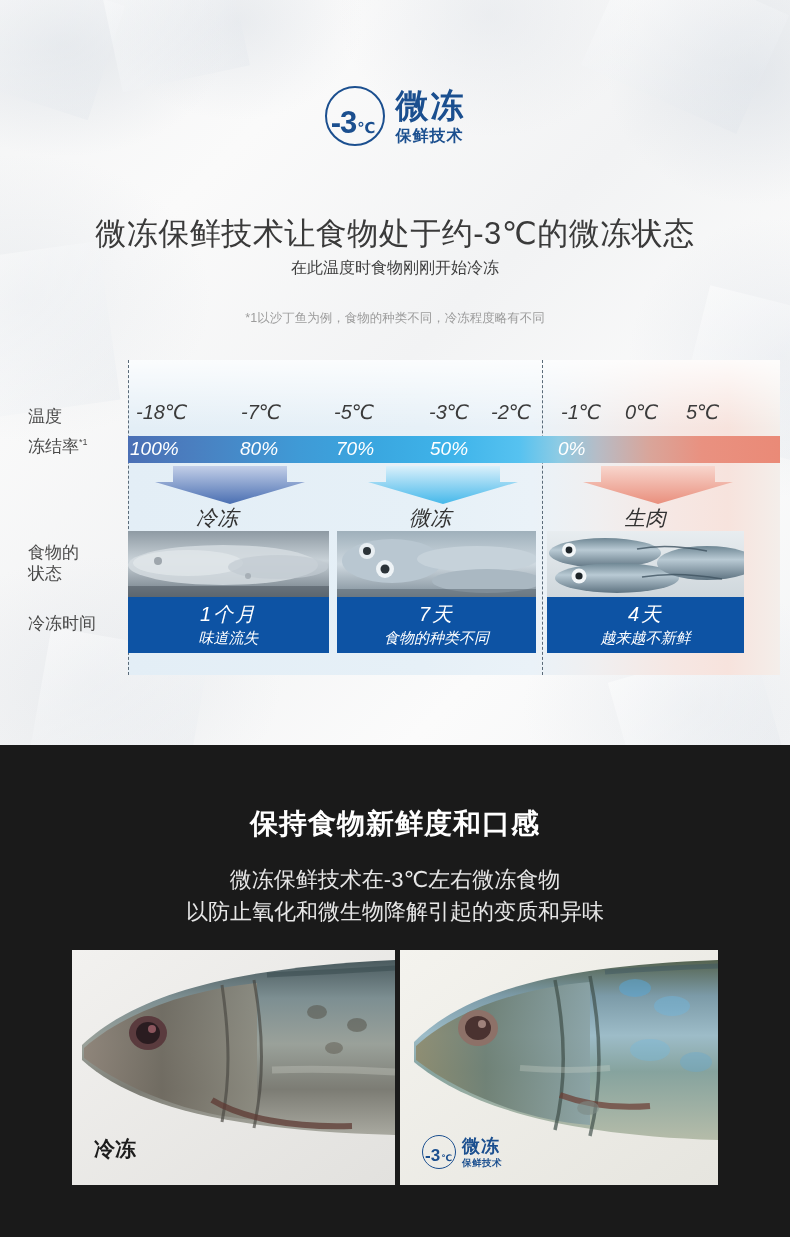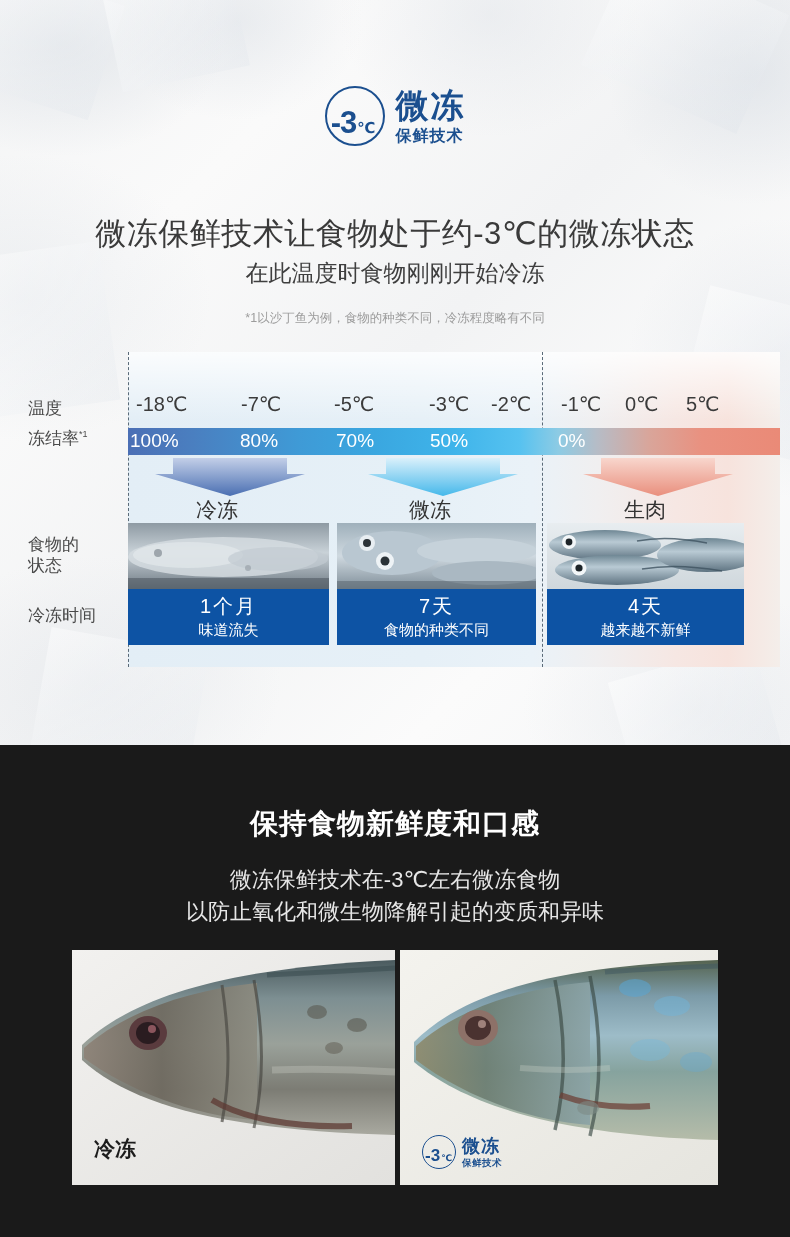--- a/index.html
+++ b/index.html
@@ -64,39 +64,39 @@
   }
 
   
   .headline {
     position: absolute; left: 0; right: 0; top: 213px;
     text-align: center; font-size: 31px; color: #3a3a3a;
     letter-spacing: .5px; font-weight: 400;
   }
   .subhead {
     position: absolute; left: 0; right: 0; top: 258px;
-    text-align: center; font-size: 23px; color: #3f3f3f; font-weight: 400;
+    text-align: center; font-size: 16px; color: #3f3f3f; font-weight: 400;
   }
   .footnote {
     position: absolute; left: 0; right: 0; top: 310px;
     text-align: center; font-size: 12.5px; color: #9c9c9c; font-weight: 400;
   }
 
   
-  .chart { position: absolute; left: 0; top: 352px; width: 790px; height: 315px; }
+  .chart { position: absolute; left: 0; top: 360px; width: 790px; height: 315px; }
 
   .row-labels { position: absolute; left: 28px; top: 0; width: 100px; }
   .rl { color: #4a4a4a; font-size: 17px; line-height: 1.25; position: absolute; }
   .rl-temp   { top: 46px; }
   .rl-rate   { top: 76px; white-space: nowrap; }
   .rl-rate sup { font-size: 9px; vertical-align: super; }
   .rl-state  { top: 182px; }
   .rl-time   { top: 253px; }
 
-  .grid { position: absolute; left: 128px; top: 0; width: 544px; height: 315px; }
+  .grid { position: absolute; left: 128px; top: 0; width: 544px; height: 315px; font-style: italic; }
 
   
   .grid-bg {
     position: absolute; left: 0; top: 0; width: 652px; height: 315px;
     background: linear-gradient(90deg,
       #e3eef6 0%, #e6f0f7 45%, #eaf2f8 62%, #f0eff0 72%,
       #f6e7e3 84%, #f7e3dd 92%, #f4eeea 100%);
   }
   .grid-bg-top {
     position: absolute; left: 0; top: 0; width: 652px; height: 68px;

